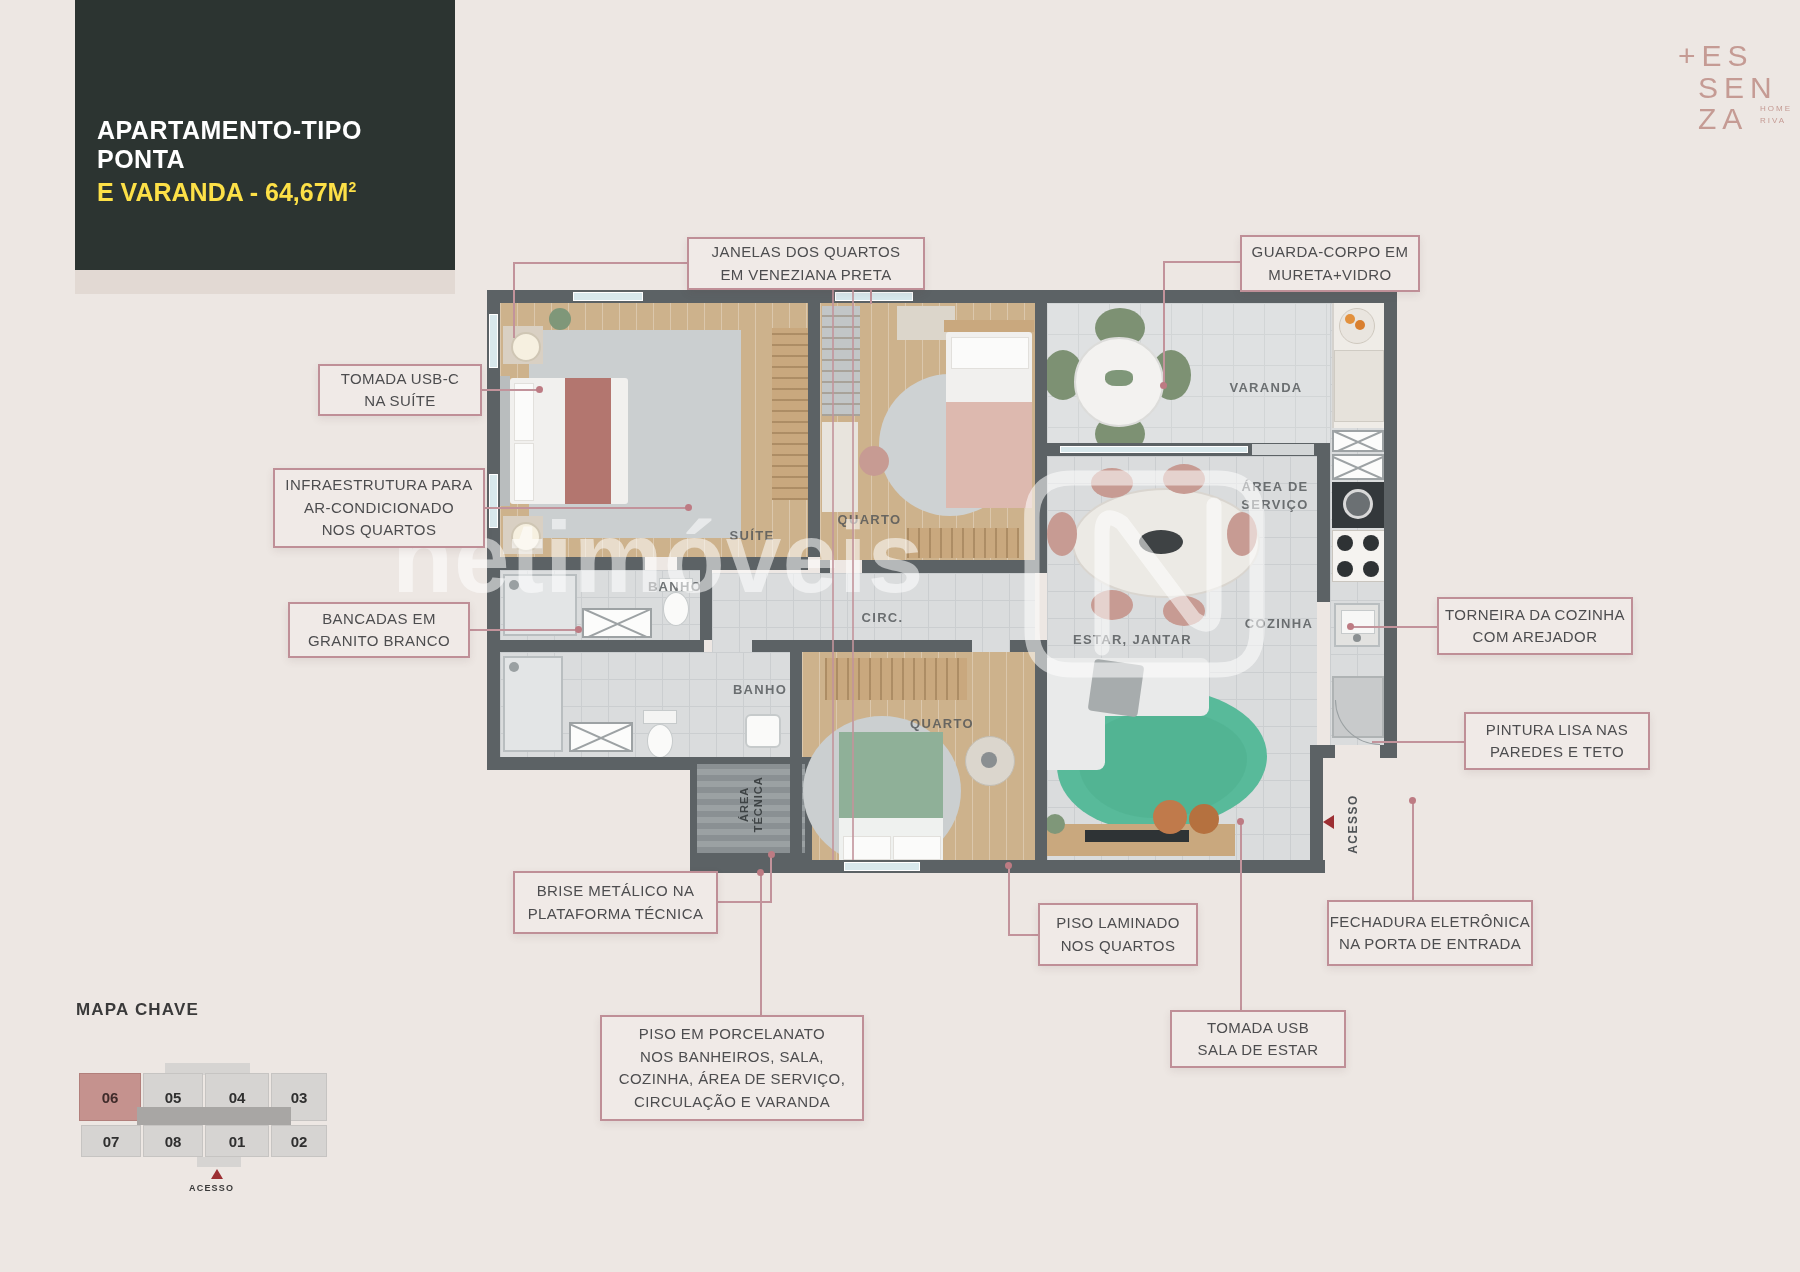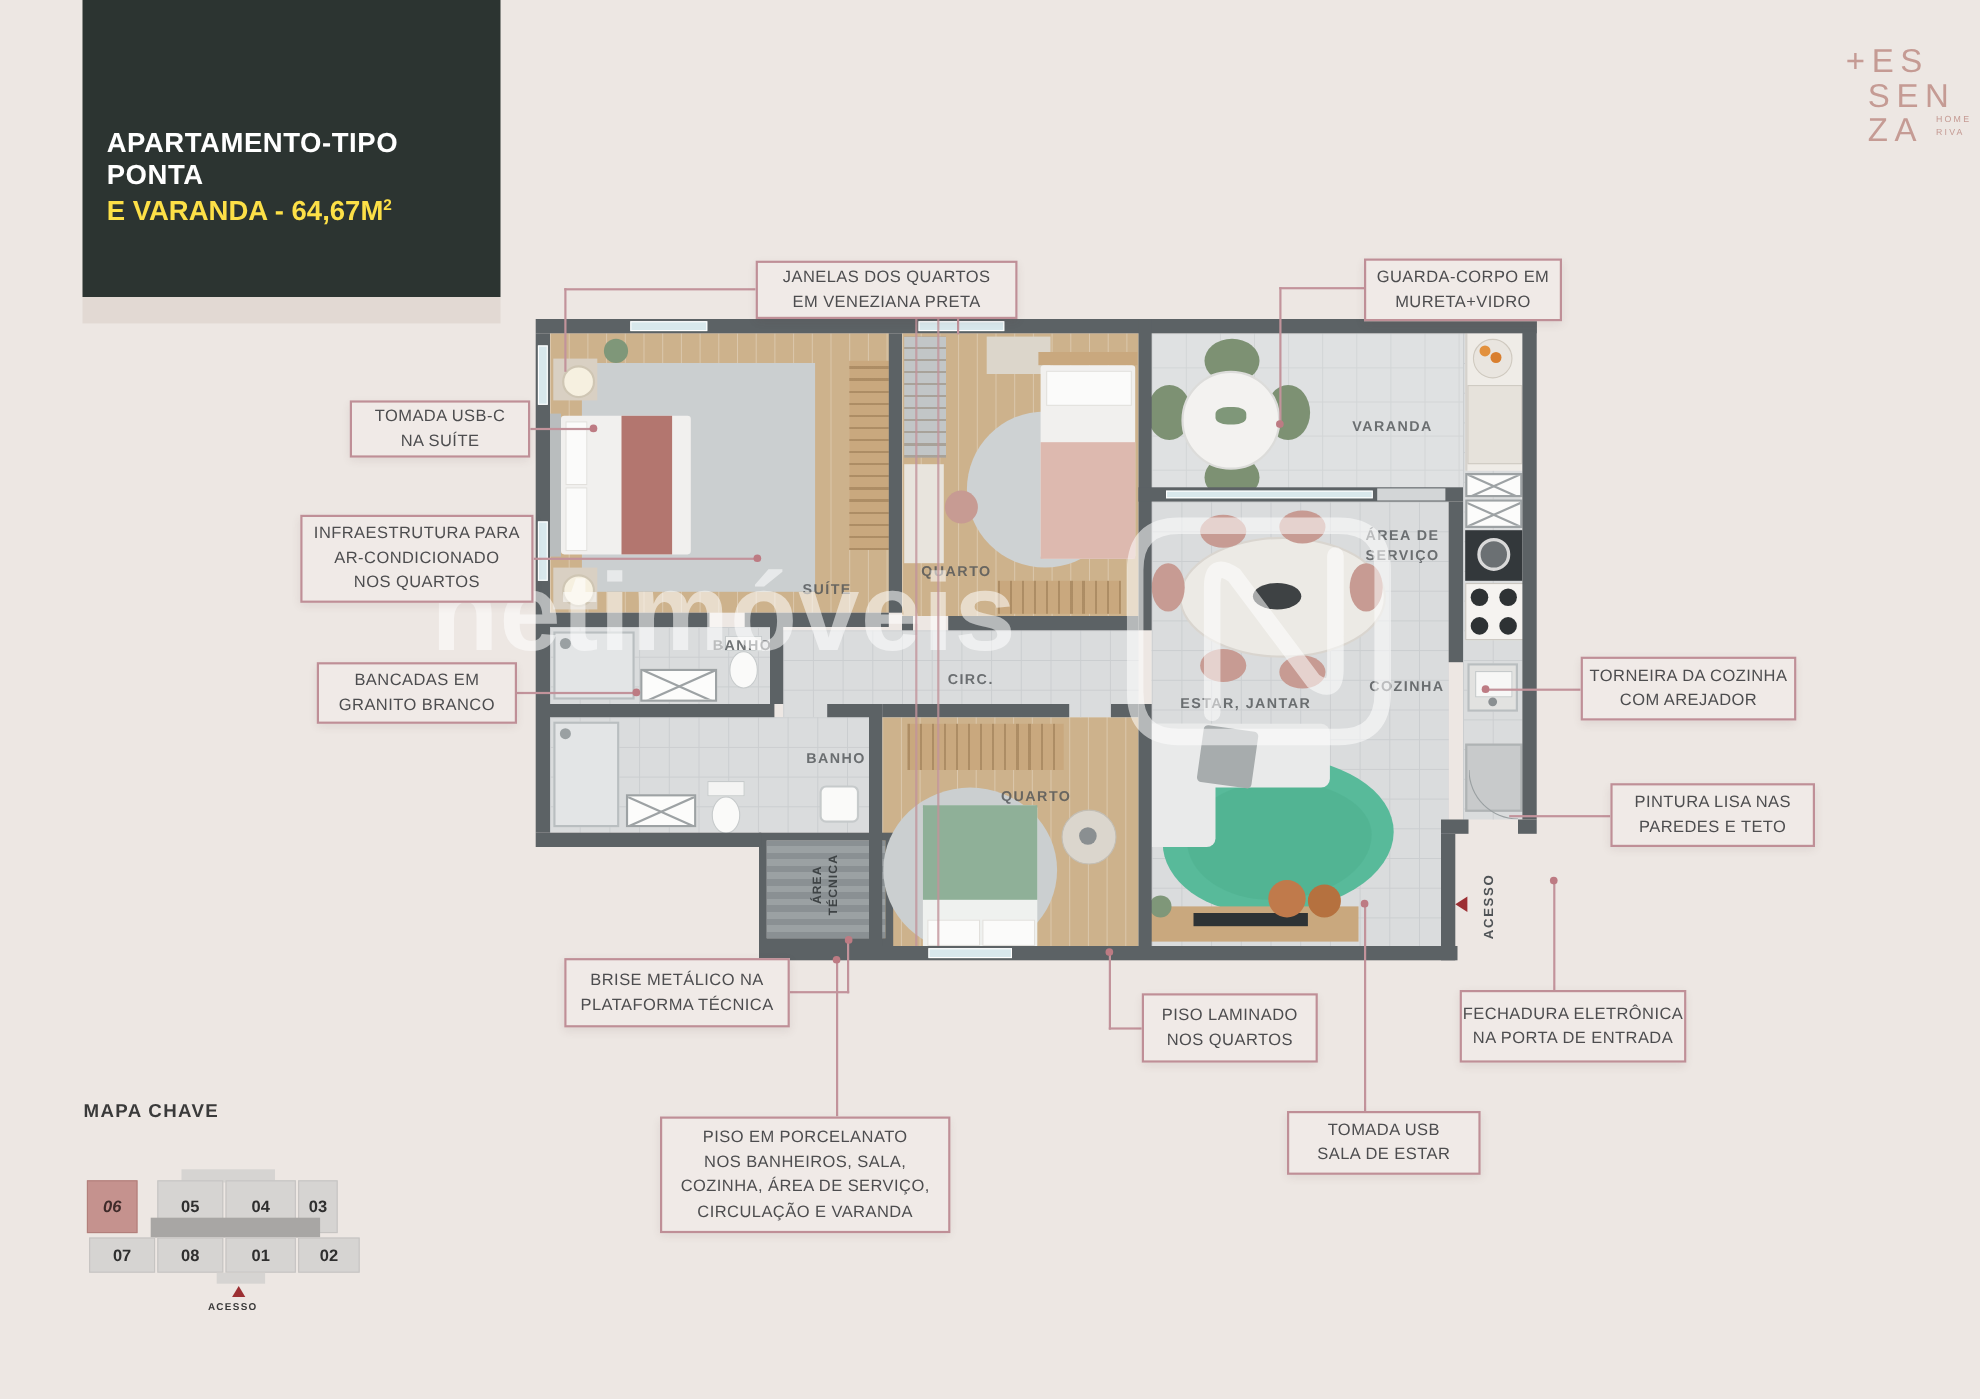--- a/index.html
+++ b/index.html
@@ -336,24 +336,24 @@
   <div>CIRCULAÇÃO E VARANDA</div>
 </div>
 <div class="callout" style="left:1170px;top:1010px;width:176px;height:58px;">
   <div>TOMADA USB</div>
   <div>SALA DE ESTAR</div>
 </div>
 
 <div class="mapaheading">MAPA CHAVE</div>
 <div class="mapa">
   <div class="mtab" style="left:86px;top:0;width:85px;height:12px;"></div>
-  <div class="mcell hl" style="left:0;top:10px;width:46px;height:48px;font-style:italic;">06</div>
+  <div class="mcell hl" style="left:0;top:10px;width:62px;height:48px;">06</div>
   <div class="mcell" style="left:64px;top:10px;width:60px;height:48px;">05</div>
   <div class="mcell" style="left:126px;top:10px;width:64px;height:48px;">04</div>
-  <div class="mcell" style="left:192px;top:10px;width:36px;height:48px;">03</div>
+  <div class="mcell" style="left:192px;top:10px;width:56px;height:48px;">03</div>
   <div class="mcorr" style="left:58px;top:44px;width:154px;height:18px;"></div>
   <div class="mcell" style="left:2px;top:62px;width:60px;height:32px;">07</div>
   <div class="mcell" style="left:64px;top:62px;width:60px;height:32px;">08</div>
   <div class="mcell" style="left:126px;top:62px;width:64px;height:32px;">01</div>
   <div class="mcell" style="left:192px;top:62px;width:56px;height:32px;">02</div>
   <div class="mtab" style="left:118px;top:94px;width:44px;height:10px;"></div>
   <div class="mtri" style="left:132px;top:106px;"></div>
   <div class="macesso" style="left:110px;top:120px;">ACESSO</div>
 </div>
 

